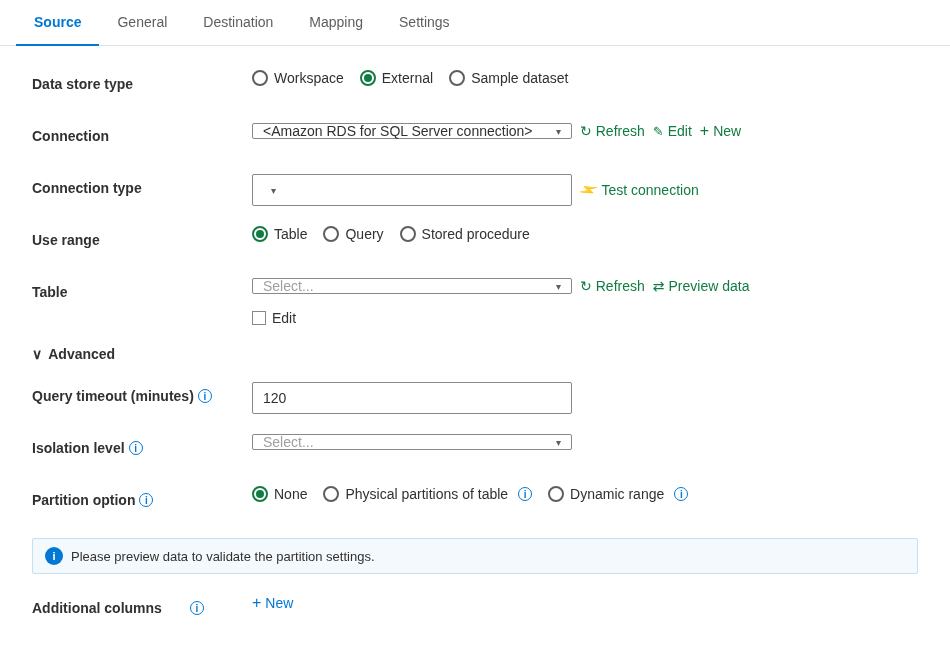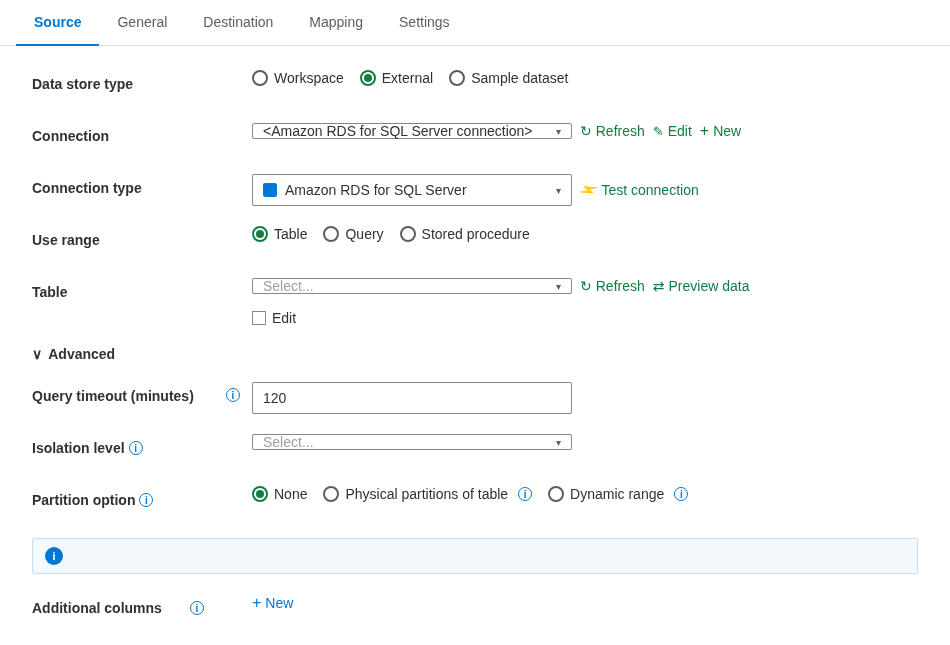--- a/index.html
+++ b/index.html
@@ -236,24 +236,20 @@
         <span style="font-size:16px;font-weight:300;">+</span>
         <span>New</span>
       </a>
     </div>
   </div>
 
   <div class="form-row">
     <div class="form-label">Connection type</div>
     <div class="form-controls">
       <div class="conn-type-dropdown">
-        <div style="display:flex;align-items:center;flex:1;">
-          <div class="conn-icon"></div>
-          <span class="dropdown-text">Amazon RDS for SQL Server</span>
-        </div>
         <span class="chevron-down">▾</span>
       </div>
       <a class="action-link">
         <span style="font-size:14px;transform:rotate(45deg);display:inline-block;">⚡</span>
         <span>Test connection</span>
       </a>
     </div>
   </div>
 
   <div class="form-row">
@@ -304,21 +300,21 @@
     </div>
   </div>
 
   <div style="margin-bottom:20px;">
     <div class="advanced-toggle">
       <span>∨</span>
       <span>Advanced</span>
     </div>
 
     <div class="form-row">
-      <div class="form-label" style="display:flex;align-items:flex-start;gap:28px;">
+      <div class="form-label" style="display:flex;align-items:center;">
         <span>Query timeout (minutes)</span>
         <span class="info-icon">i</span>
       </div>
       <div class="form-controls">
         <input type="text" class="text-input" value="120" style="">
       </div>
     </div>
 
     <div class="form-row">
       <div class="form-label" style="display:flex;align-items:center;">
@@ -355,20 +351,21 @@
             <div class="radio-outer"></div>
             <span>Dynamic range</span>
             <span class="info-icon">i</span>
           </label>
         </div>
       </div>
     </div>
 
     <div class="info-banner">
       <div class="info-banner-icon">i</div>
+      <span>Please preview data to validate the partition settings.</span>
     </div>
 
     <div class="form-row">
       <div class="form-label" style="display:flex;align-items:center;gap:24px;">
         <span>Additional columns</span>
         <span class="info-icon">i</span>
       </div>
       <div class="form-controls">
         <button class="new-btn">
           <span class="plus-icon">+</span>

